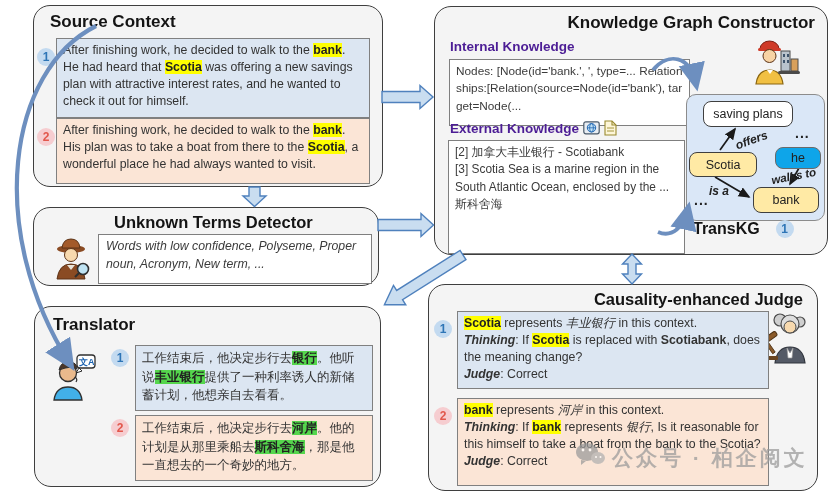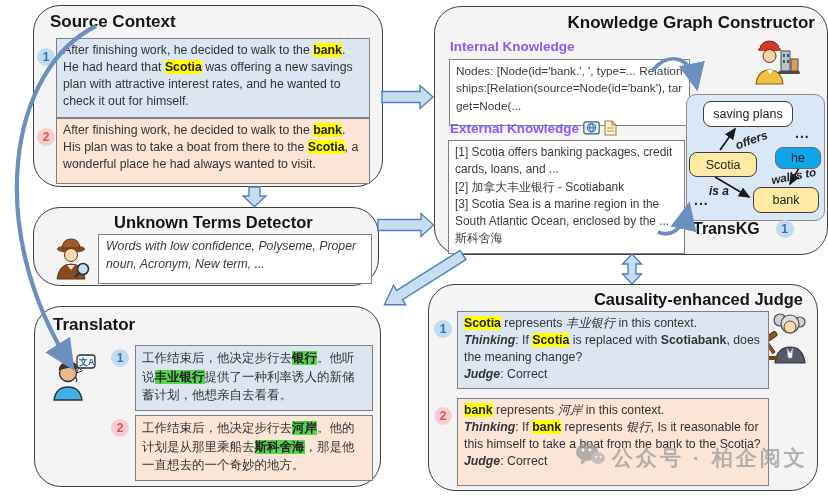--- a/index.html
+++ b/index.html
@@ -1,32 +1,32 @@
 <!DOCTYPE html>
 <html><head>
 <meta charset="utf-8">
 <style>
   html,body{margin:0;padding:0;background:#fff;}
   #canvas{position:relative;width:828px;height:497px;background:#ffffff;
           font-family:"Liberation Sans",sans-serif;color:#3b3b3b;overflow:hidden;}
-  .panel{position:absolute;background:#f4f4f4;border:1.6px solid #3f3f3f;border-radius:27px;}
+  .panel{position:absolute;background:#f4f4f4;border:1.6px solid #3f3f3f;border-radius:17px;}
   .panel-title{position:absolute;font-weight:700;color:#141414;font-size:17px;white-space:nowrap;}
   .itembox{position:absolute;border:1px solid #808080;padding:3px 6px;font-size:12.3px;line-height:1.37;color:#333;overflow:hidden;}
   .bluebox{background:#dce6f2;}
   .orangebox{background:#fbe5d6;}
   .badge{position:absolute;width:18px;height:18px;border-radius:50%;display:flex;align-items:center;justify-content:center;font-size:12px;font-weight:700;}
   .badge-blue{background:#c3daf0;color:#2e75b6;}
   .badge-red{background:#f6cdd0;color:#e2574c;}
   .hl-y{background:#ffff00;font-weight:700;color:#222;}
   .hl-g{background:#55d64d;font-weight:700;color:#222;}
   .b{font-weight:700;}
   .i{font-style:italic;font-family:"Liberation Serif",serif;}
   .bi{font-weight:700;font-style:italic;}
   .whitebox{position:absolute;background:#fff;border:1px solid #7f7f7f;overflow:hidden;}
-  .sublabel{position:absolute;font-weight:700;font-size:13.5px;color:#8b5cf6;display:flex;align-items:center;gap:4px;}
+  .sublabel{position:absolute;font-weight:700;font-size:13.5px;color:#4c1d95;display:flex;align-items:center;gap:4px;}
   .zh{font-size:12.5px;line-height:1.48;}
   .graph-panel{position:absolute;background:#dae7f7;border:1.3px solid #8c8c8c;border-radius:10px;}
   .gnode{position:absolute;border:1.4px solid #3f3f3f;border-radius:8px;background:#fff;
          display:flex;align-items:center;justify-content:center;font-size:12.5px;color:#222;}
   .gnode-yellow{background:#ffeaa5;}
   .gnode-gray{background:#0ea5e9;border-color:#6a6a6a;}
   .glabel{position:absolute;font-style:italic;font-weight:600;font-size:12px;color:#222;white-space:nowrap;}
   .gdots{position:absolute;font-weight:700;font-size:14px;color:#222;letter-spacing:1px;}
   .jline{margin:0;}
   .overlay{position:absolute;left:0;top:0;pointer-events:none;}
@@ -121,21 +121,20 @@
       <span>
         <svg width="13" height="16" viewBox="0 0 13 16" style="vertical-align:-2px;">
           <path d="M1 1 h7 l4 4 v10 h-11 z" fill="#fdf6d8" stroke="#9a8a30" stroke-width="1.1"></path>
           <path d="M8 1 v4 h4" fill="none" stroke="#9a8a30" stroke-width="1.1"></path>
           <line x1="3" y1="8" x2="10" y2="8" stroke="#9a8a30" stroke-width="0.9"></line>
           <line x1="3" y1="11" x2="10" y2="11" stroke="#9a8a30" stroke-width="0.9"></line>
         </svg>
       </span>
     </div>
     <div class="whitebox" style="left:13px;top:133px;width:223px;height:106px;padding:3px 6px;font-size:11.9px;line-height:1.45;">
-      <div>[1] Scotia offers banking packages, credit cards, loans, and ...</div>
       <div>[2] 加拿大丰业银行 - Scotiabank</div>
       <div>[3] Scotia Sea is a marine region in the South Atlantic Ocean, enclosed by the ... 斯科舍海</div>
     </div>
 
     <div class="graph-panel" style="left:251px;top:87px;width:137px;height:125px;">
       <svg class="overlay" width="137" height="125">
         <defs>
           <marker id="mk" markerWidth="8" markerHeight="8" refX="6" refY="3" orient="auto">
             <path d="M0 0 L7 3 L0 6 Z" fill="#1a1a1a"></path>
           </marker>

